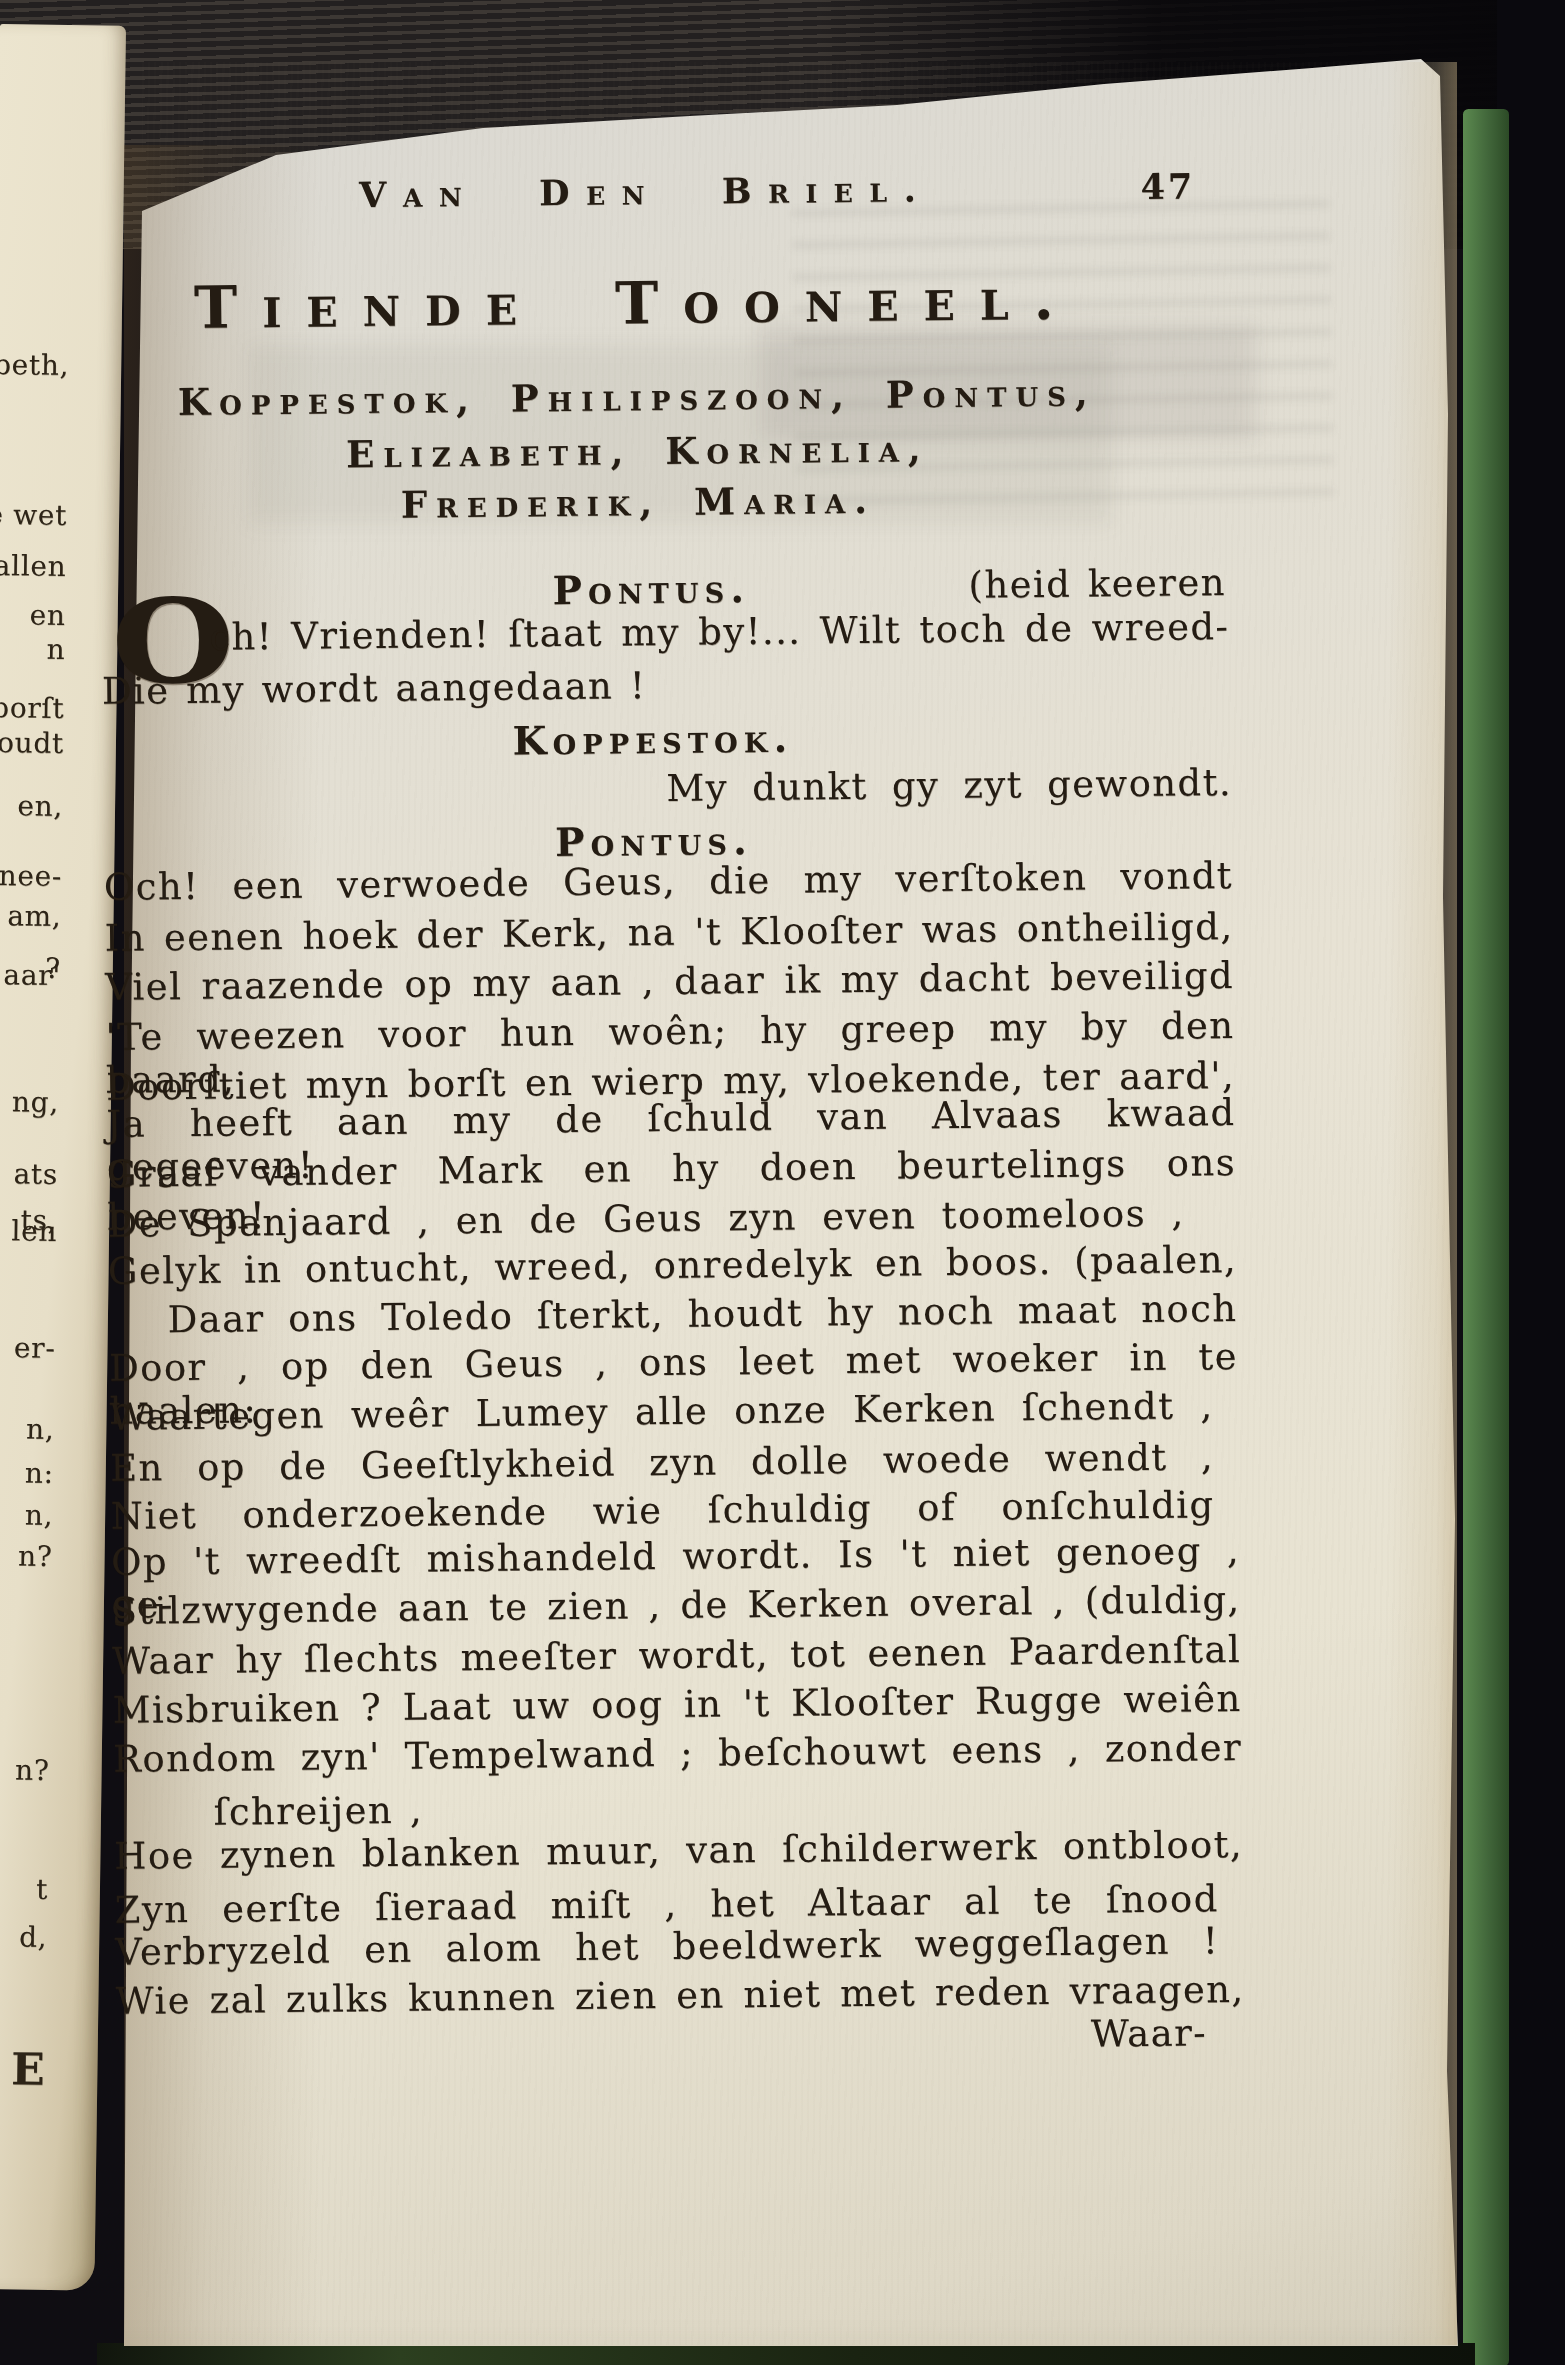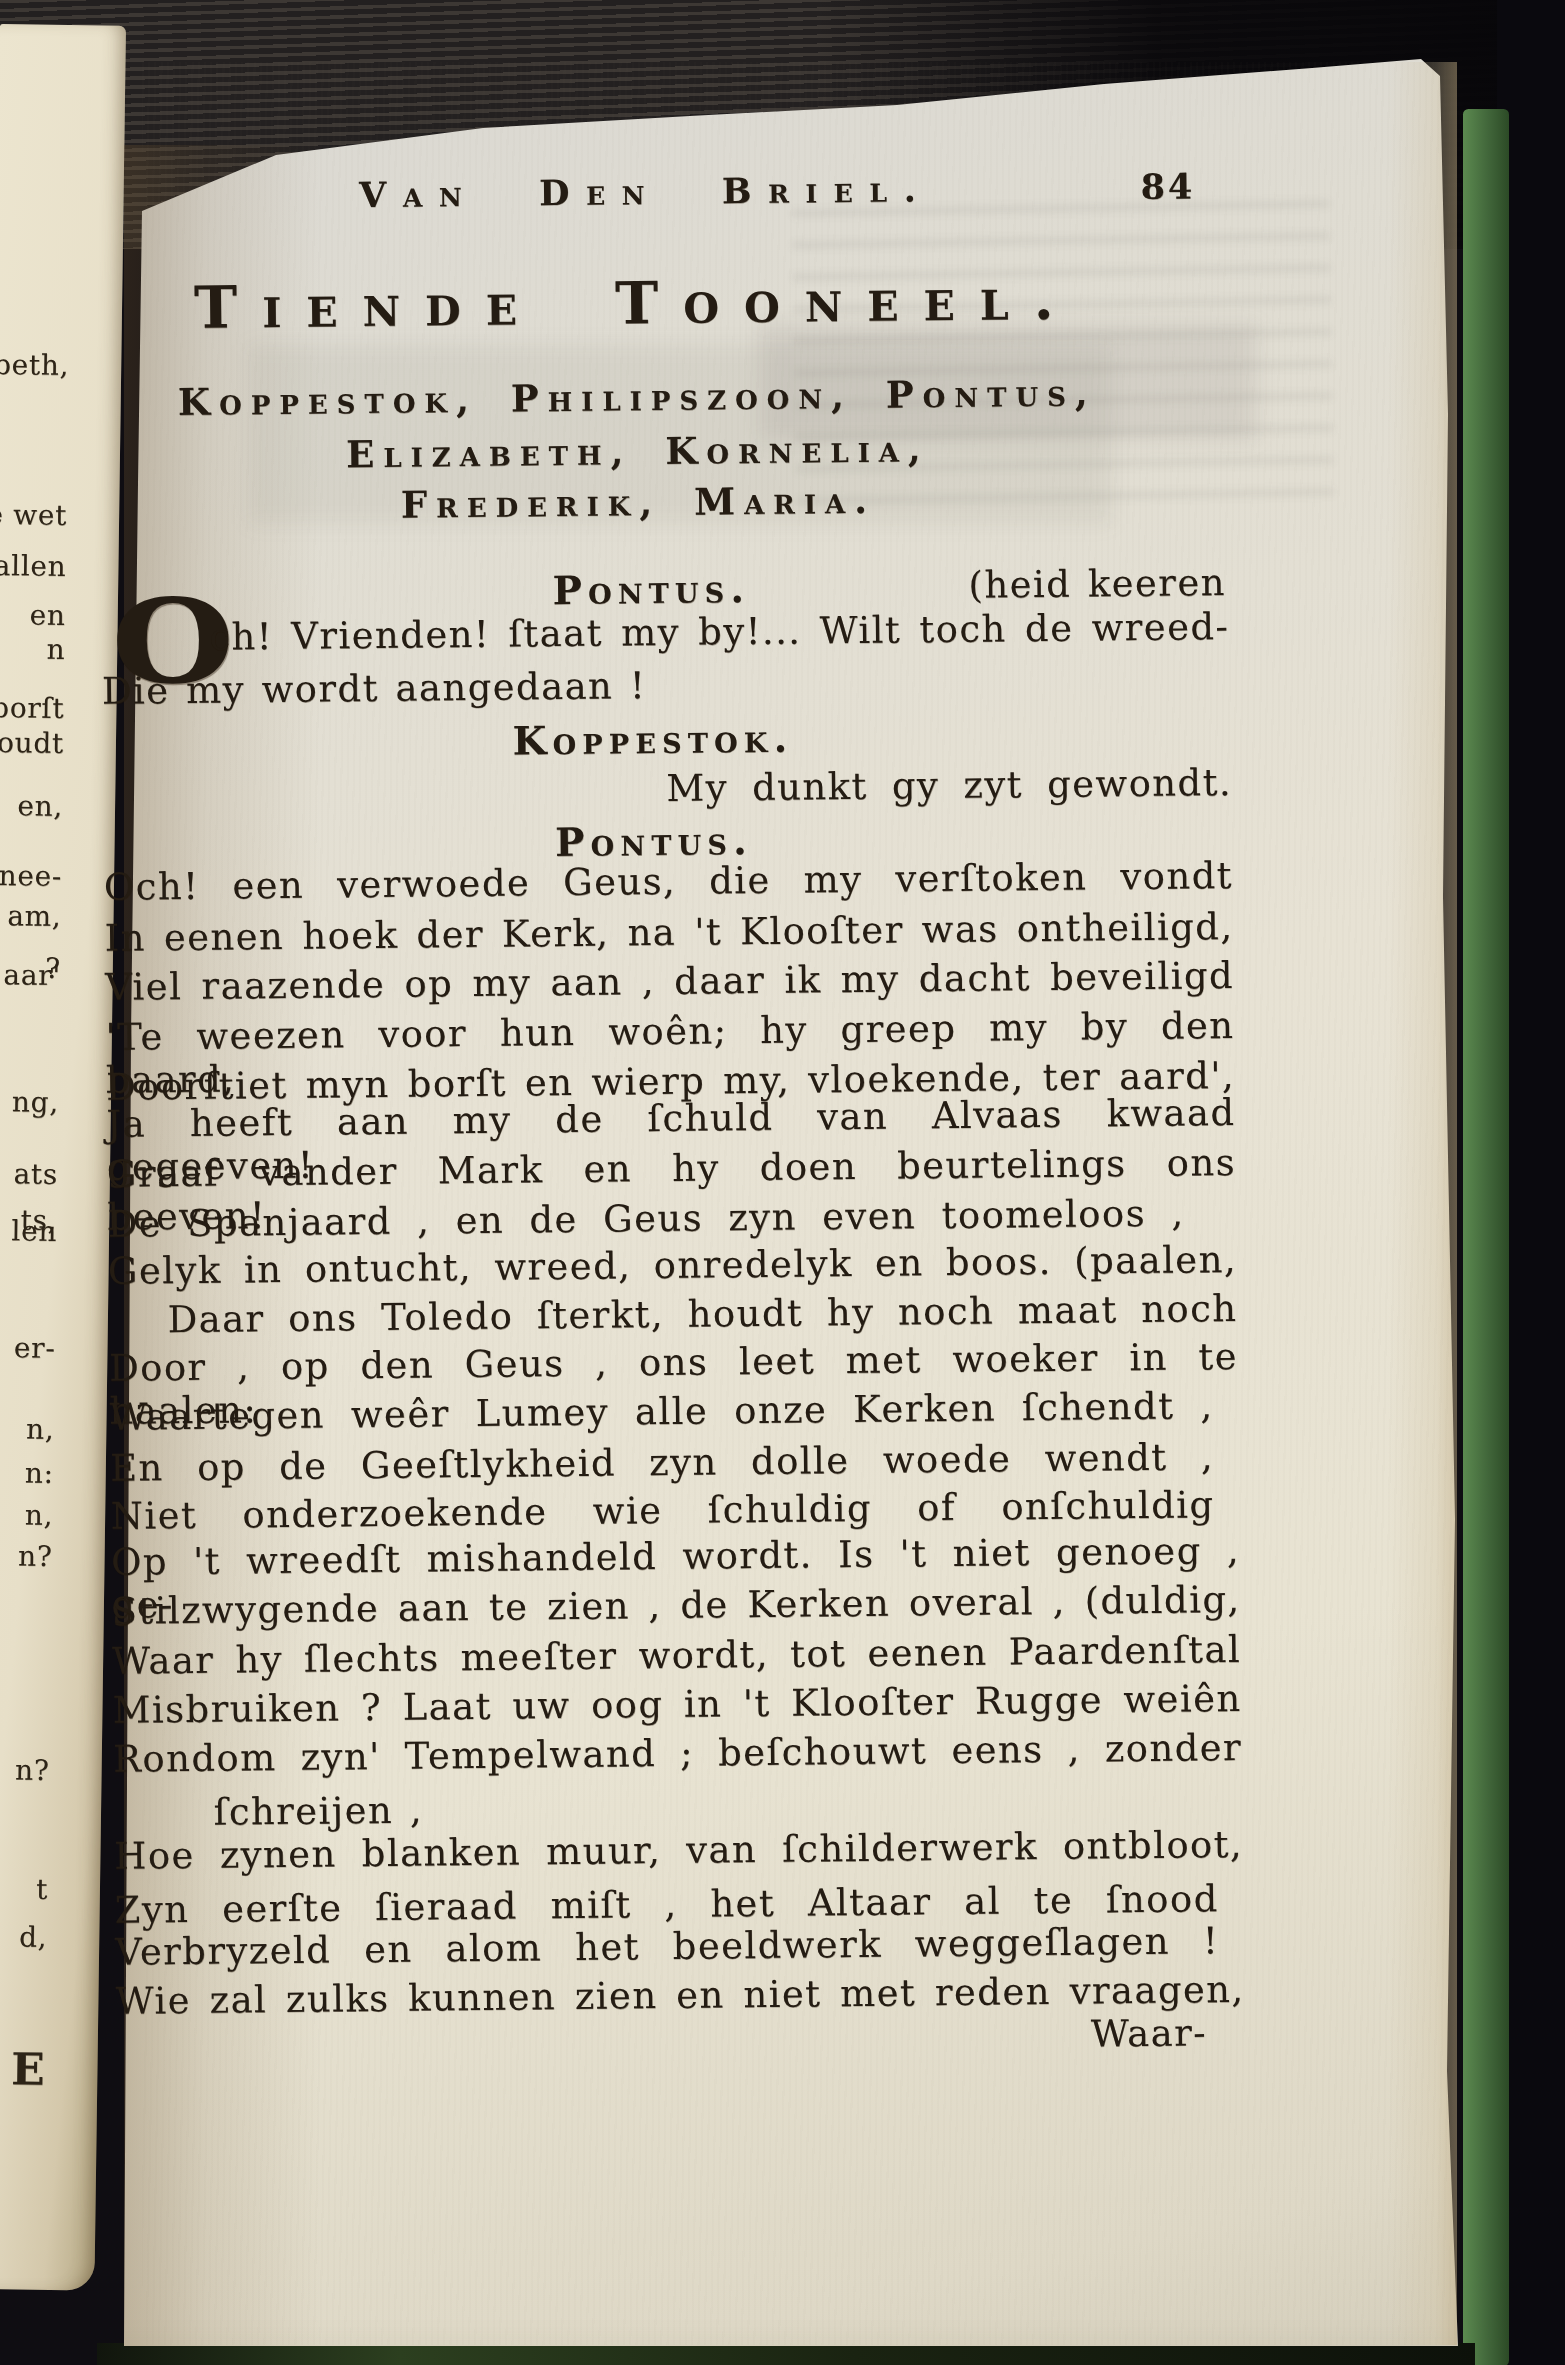--- a/index.html
+++ b/index.html
@@ -105,21 +105,21 @@
   <div class="gutter-shadow"></div>
   <div class="deckle-right"></div>
   <div class="grain"></div>
   <div class="ghost-lines"></div>
   <div class="ghost" style="left:759px;top:324px;width:497px;height:117px"></div>
   <div class="ghost" style="left:249px;top:345px;width:863px;height:179px;background:rgba(105,100,95,.08)"></div>
 
   <div class="content">
 
     <div class="txt running" style="top:170px">Van Den Briel.</div>
-    <div class="txt pagenum" style="top:170px;left:1151px">84</div>
+    <div class="txt pagenum" style="top:170px;left:1151px">47</div>
 
     <div class="txt scenetitle" style="top:268px">Tiende Tooneel.</div>
 
     <div class="txt dramatis" style="top:374px">Koppestok, Philipszoon, Pontus,</div>
     <div class="txt dramatis" style="top:428px">Elizabeth, Kornelia,</div>
     <div class="txt dramatis" style="top:479px">Frederik, Maria.</div>
 
     <div class="txt speaker" style="top:565px">Pontus.</div>
     <div class="txt verse" style="top:566px;left:107px;width:1125px;text-align:right">(heid keeren</div>
 

